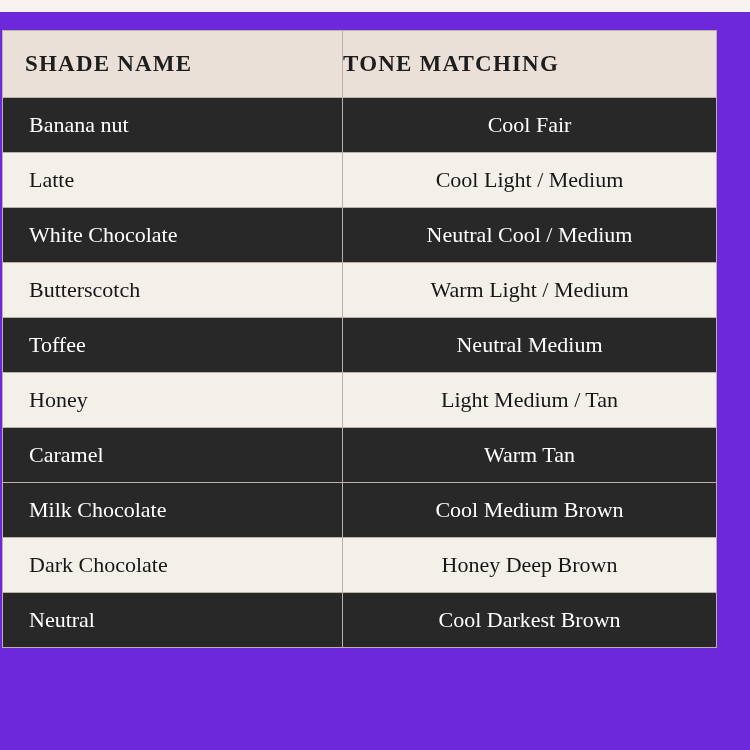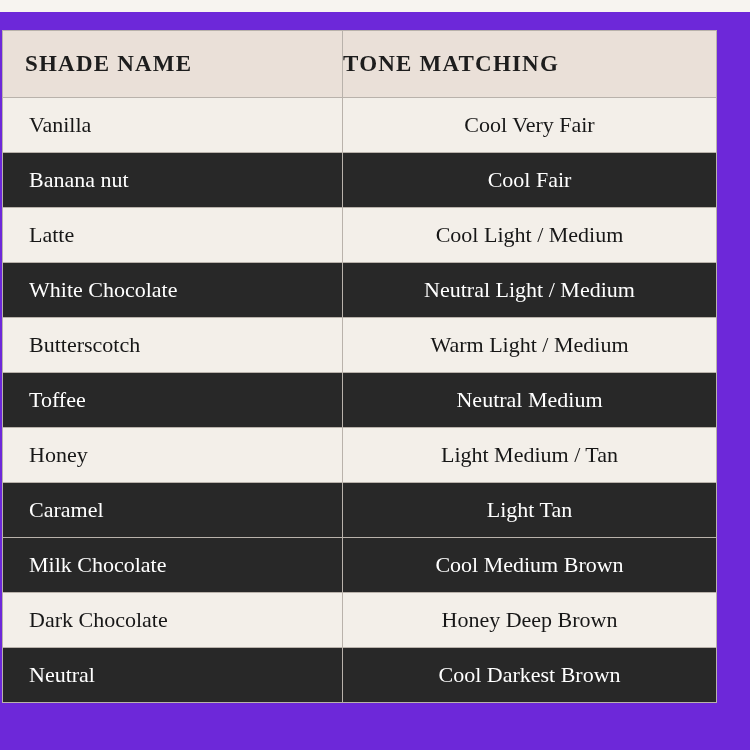--- a/index.html
+++ b/index.html
@@ -80,51 +80,47 @@
       <col class="col-shade">
       <col class="col-tone">
     </colgroup>
     <thead>
       <tr>
         <th class="th-shade">SHADE NAME</th>
         <th class="th-tone">TONE MATCHING</th>
       </tr>
     </thead>
     <tbody id="table-body">
-        <tr class="row-light">
-          <td class="cell-shade">Vanilla</td>
-          <td class="cell-tone">Cool Very Fair</td>
-        </tr>
         <tr class="row-dark">
           <td class="cell-shade">Banana nut</td>
           <td class="cell-tone">Cool Fair</td>
         </tr>
         <tr class="row-light">
           <td class="cell-shade">Latte</td>
           <td class="cell-tone">Cool Light / Medium</td>
         </tr>
         <tr class="row-dark">
           <td class="cell-shade">White Chocolate</td>
-          <td class="cell-tone">Neutral Light / Medium</td>
+          <td class="cell-tone">Neutral Cool / Medium</td>
         </tr>
         <tr class="row-light">
           <td class="cell-shade">Butterscotch</td>
           <td class="cell-tone">Warm Light / Medium</td>
         </tr>
         <tr class="row-dark">
           <td class="cell-shade">Toffee</td>
           <td class="cell-tone">Neutral Medium</td>
         </tr>
         <tr class="row-light">
           <td class="cell-shade">Honey</td>
           <td class="cell-tone">Light Medium / Tan</td>
         </tr>
         <tr class="row-dark">
           <td class="cell-shade">Caramel</td>
-          <td class="cell-tone">Light Tan</td>
+          <td class="cell-tone">Warm Tan</td>
         </tr>
         <tr class="row-dark">
           <td class="cell-shade">Milk Chocolate</td>
           <td class="cell-tone">Cool Medium Brown</td>
         </tr>
         <tr class="row-light">
           <td class="cell-shade">Dark Chocolate</td>
           <td class="cell-tone">Honey Deep Brown</td>
         </tr>
         <tr class="row-dark">

